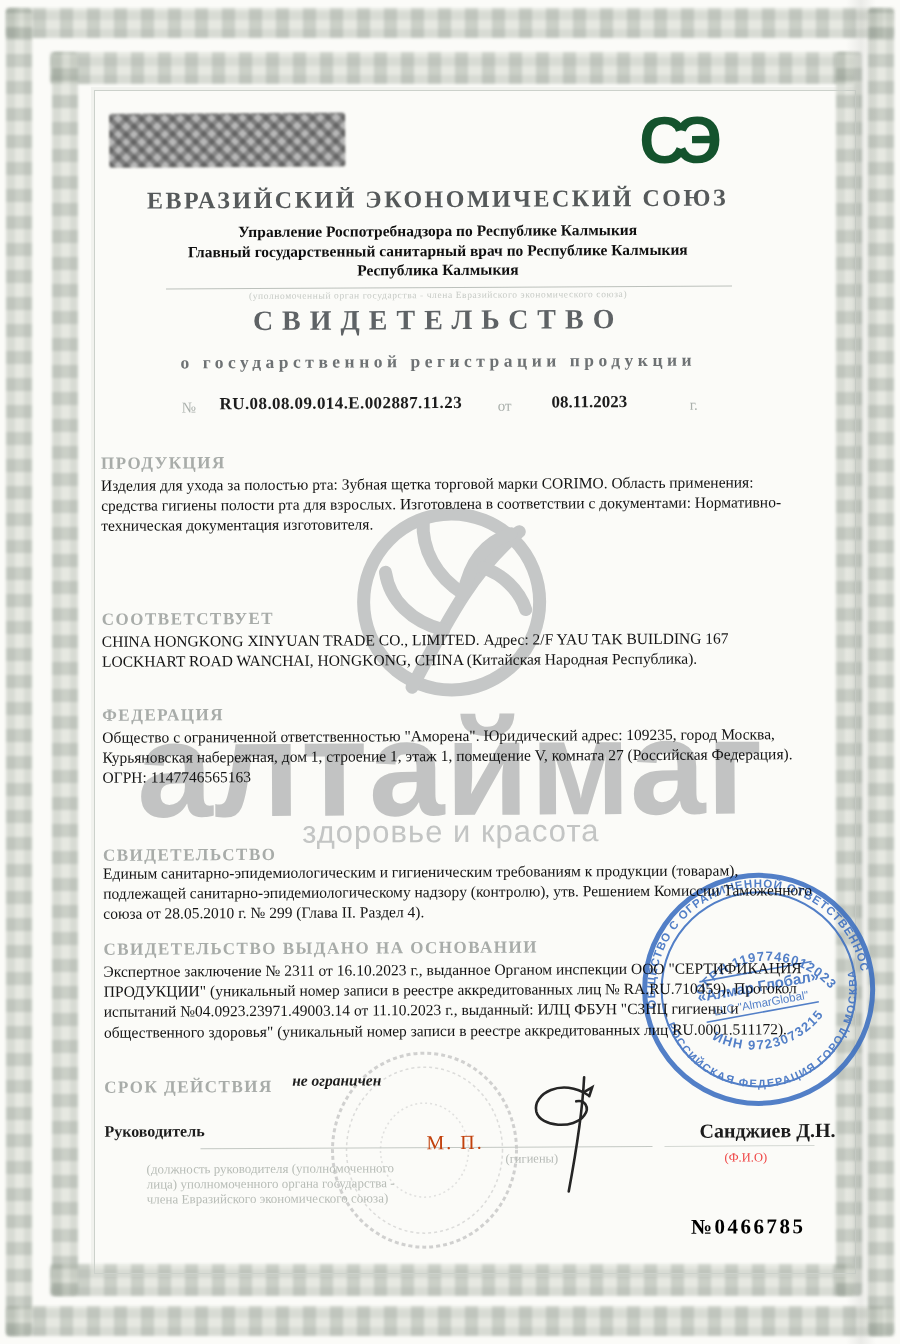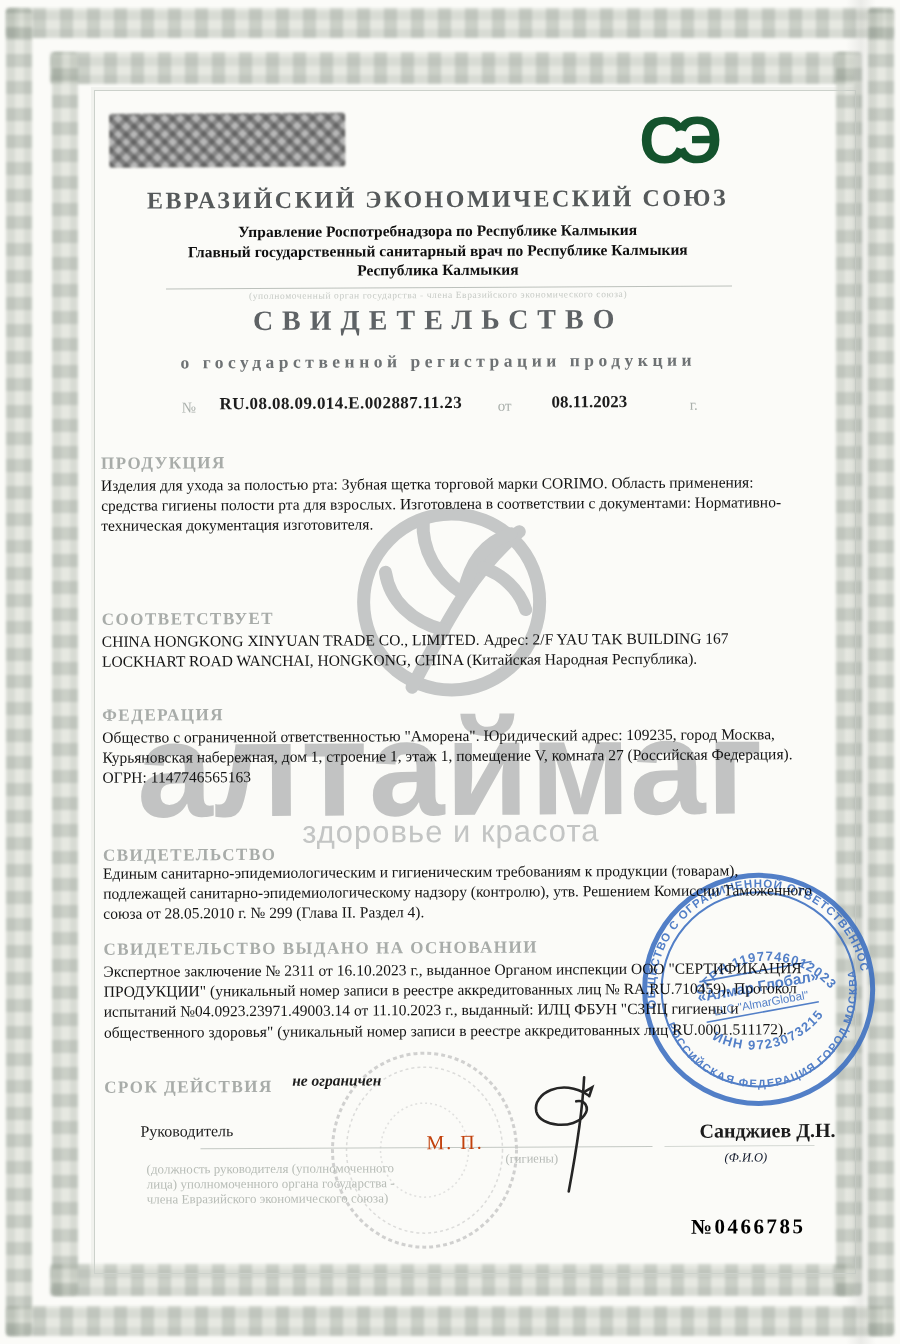--- a/index.html
+++ b/index.html
@@ -63,27 +63,27 @@
   
   .wm-brand{position:absolute;top:698px;left:0;right:0;text-align:center;
     font-family:"Liberation Sans",sans-serif;font-weight:bold;font-size:136px;
     color:#8f9192;opacity:.52;letter-spacing:1px;line-height:140px;}
   .wm-tagline{position:absolute;top:814px;left:0;right:0;text-align:center;
     font-family:"Liberation Sans",sans-serif;font-size:31px;color:#b9bbbb;
     opacity:.85;letter-spacing:1px;}
   .wm-leaf{position:absolute;left:352px;top:502px;opacity:.5;}
   
   .validity-value{position:absolute;left:290px;top:1071px;font-weight:bold;font-size:15.5px;font-style:italic;}
-  .leader{position:absolute;left:102px;top:1121px;font-weight:normal;font-size:16px;margin-left:36px;}
+  .leader{position:absolute;left:102px;top:1121px;font-weight:bold;font-size:16px;}
   .sig-line{position:absolute;left:198px;top:1147px;width:452px;border-top:1px solid #c3c8c3;}
   .name-line{position:absolute;left:662px;top:1147px;width:150px;border-top:1px solid #d4d8d3;}
   .mp{position:absolute;left:424px;top:1131px;font-size:20px;color:#c2410c;letter-spacing:2px;}
   .sign-caption{position:absolute;left:503px;top:1152px;font-size:12.5px;color:#b6bab6;}
   .name{position:absolute;left:697px;top:1121px;font-weight:bold;font-size:20px;}
-  .name-caption{position:absolute;left:722px;top:1152px;font-size:12.5px;color:#0f172a;font-style:italic;}
+  .name-caption{position:absolute;left:722px;top:1152px;font-size:12.5px;color:#ef4444;}
   .footnote{position:absolute;left:120px;top:1160px;width:268px;font-size:13px;
     line-height:15px;color:#b7bcb6;margin-left:24px;}
   .serial{position:absolute;left:688px;top:1216px;font-size:21px;font-weight:bold;
     letter-spacing:2.5px;color:#000000;}
   .gray-stamp{position:absolute;left:324px;top:1048px;opacity:.75;}
   .signature-svg{position:absolute;left:520px;top:1066px;}
   .blue-stamp{position:absolute;left:636px;top:870px;transform:rotate(-10deg);
     mix-blend-mode:multiply;opacity:.88;}
 </style>
 </head>

